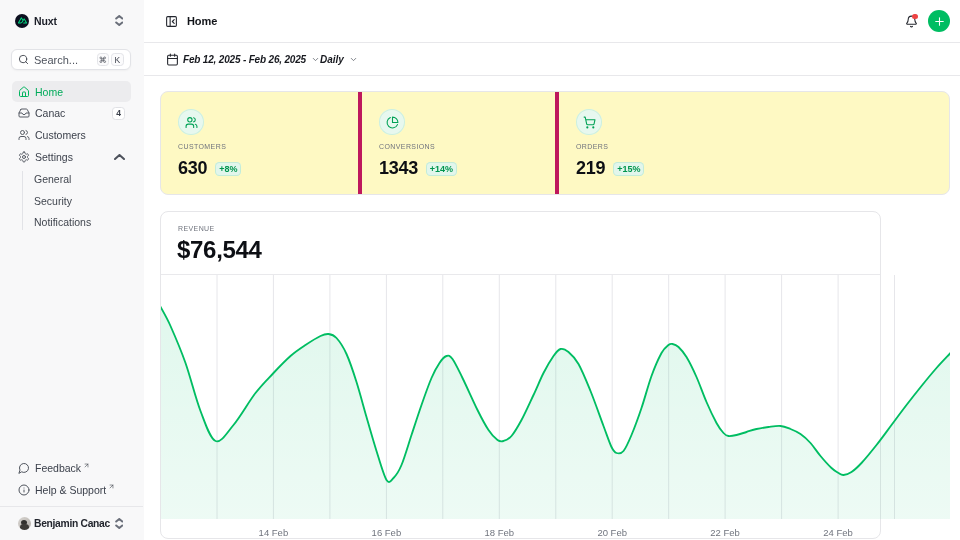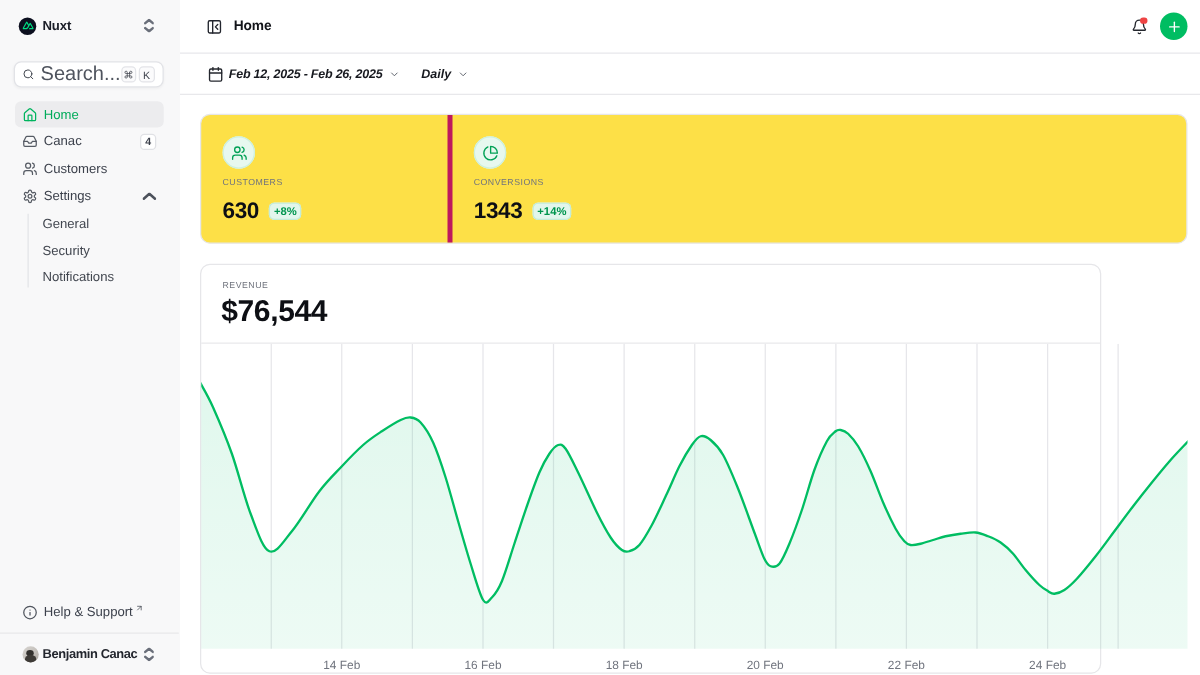--- a/index.html
+++ b/index.html
@@ -14,21 +14,21 @@
   .logo-row { position:absolute; left:15px; top:13px; width:116px; height:15px; display:flex; align-items:center; }
   .logo-circle { width:14px; height:14px; border-radius:50%; background:#0c0f1f;
     display:flex; align-items:center; justify-content:center; }
   .logo-name { margin-left:5px; font-size:10.5px; font-weight:700; color:#1b1e28; letter-spacing:-0.1px; }
   .logo-chev { margin-left:auto; color:#6a6f7a; margin-right:8px; }
 
   .searchbox { position:absolute; left:11px; top:49px; width:120px; height:21px;
     background:#fff; border:1px solid #e2e3e7; border-radius:6px;
     box-shadow:0 1px 2px rgba(0,0,0,0.04); display:flex; align-items:center; }
   .searchbox .mag { margin-left:6px; color:#3f444d; }
-  .searchbox .ph { margin-left:5px; font-size:16px; color:#4f545e; }
+  .searchbox .ph { margin-left:5px; font-size:11px; color:#4f545e; }
   .kbd { width:12.5px; height:13px; border:1px solid #e3e4e8; background:#fbfbfc; border-radius:3.5px;
     font-size:8.5px; color:#424650; display:flex; align-items:center; justify-content:center; }
   .kbds { margin-left:auto; margin-right:6.5px; display:flex; gap:2px; }
 
   .nav { position:absolute; left:12px; top:81px; width:119px; }
   .nav-item { height:21px; margin-bottom:0.8px; border-radius:5px; display:flex; align-items:center;
     padding:0 6px; color:#3c414c; font-size:10.5px; }
   .nav-item .ni { width:12px; margin-right:5px; color:#565b64; display:flex; justify-content:center;}
   .nav-item.active { background:#ececee; color:#00ab5a; }
   .nav-item.active .ni { color:#00b45e; }
@@ -64,28 +64,28 @@
   .bell-wrap { position:relative; color:#24272e; }
   .bell-dot { position:absolute; right:0.5px; top:-1px; width:5.2px; height:5.2px; border-radius:50%; background:#ee4444; }
   .plus-btn { width:22px; height:22px; border-radius:50%; background:#00bd62; color:#fff;
     display:flex; align-items:center; justify-content:center; }
 
   .toolbar { position:absolute; left:0; top:43px; width:816px; height:33px; border-bottom:1px solid #e8e8eb;
     display:flex; align-items:center;font-style:italic; }
   .cal-ic { margin-left:22px; color:#24272e; }
   .range { margin-left:4px; font-size:10px; font-weight:600; color:#17191f; letter-spacing:-0.18px; }
   .chev-t { color:#585d66; margin-left:5px; }
-  .daily { margin-left:17px; font-size:10px; font-weight:600; color:#17191f; }
+  .daily { font-size:10px; font-weight:600; color:#17191f; }
 </style>
 </head>
 <body>
 <style>
   
   .stats { position:absolute; left:16px; top:91px; width:790px; height:104px;
-    background:#fde047; border:1px solid #e6e6e9; border-radius:8px; display:flex; }
+    background:#fef9c3; border:1px solid #e6e6e9; border-radius:8px; display:flex; }
   .stat { position:relative; width:25%; }
   .stat + .stat { border-left:4px solid #be185d;text-decoration:underline; }
   .stat.sel { background:#f2f2f4; box-shadow:inset 0 0 0 1px #dcdce1; }
   .stat .circ { position:absolute; left:17px; top:17px; width:26px; height:26px; border-radius:50%;
     background:#e7f8ef; box-shadow:inset 0 0 0 1px #cdf0de; color:#00a155;
     display:flex; align-items:center; justify-content:center; }
   .stat .lbl { position:absolute; left:17px; top:51px; font-size:7px; letter-spacing:0.4px; color:#6f737d; font-weight:500;}
   .stat .valrow { position:absolute; left:17px; top:66px; display:flex; align-items:center; }
   .stat .val { font-size:18px; font-weight:700; color:#0d0f14; letter-spacing:-0.3px; }
   .stat .pct { margin-left:8px; height:14px; padding:0 4px; border-radius:4.5px; background:#e2f6ec;
@@ -167,20 +167,30 @@
     <div class="subnav">
       <div class="sub-item">General</div>
       <div class="sub-item">Security</div>
       <div class="sub-item">Notifications</div>
     </div>
   </div>
 
   <div class="side-bottom">
     <div class="sb-item">
       <svg class="icon ni" width="12" height="12" viewBox="0 0 24 24">
+          <path d="M7.9 20A9 9 0 1 0 4 16.1L2 22Z"></path>
+        </svg>
+      <span>Feedback</span>
+      <svg class="icon ext" width="7" height="7" viewBox="0 0 24 24" stroke-width="2.6">
+          <path d="M7 17 17 7"></path>
+          <path d="M7 7h10v10"></path>
+        </svg>
+    </div>
+    <div class="sb-item">
+      <svg class="icon ni" width="12" height="12" viewBox="0 0 24 24">
           <circle cx="12" cy="12" r="10"></circle>
           <path d="M12 16v-4"></path>
           <path d="M12 8h.01"></path>
         </svg>
       <span>Help &amp; Support</span>
       <svg class="icon ext" width="7" height="7" viewBox="0 0 24 24" stroke-width="2.6">
           <path d="M7 17 17 7"></path>
           <path d="M7 7h10v10"></path>
         </svg>
     </div>
@@ -256,20 +266,34 @@
       <div class="circ">
           <svg class="icon" width="13" height="13" viewBox="0 0 24 24">
             <path d="M21.21 15.89A10 10 0 1 1 8 2.83"></path>
             <path d="M22 12A10 10 0 0 0 12 2v10z"></path>
           </svg>
         </div>
       <div class="lbl">CONVERSIONS</div>
       <div class="valrow">
           <span class="val">1343</span>
           <span class="pct">+14%</span>
+        </div>
+    </div>
+    <div class="stat">
+      <div class="circ">
+          <svg class="icon" width="13" height="13" viewBox="0 0 24 24">
+            <circle cx="8" cy="21" r="1"></circle>
+            <circle cx="19" cy="21" r="1"></circle>
+            <path d="M2.05 2.05h2l2.66 12.42a2 2 0 0 0 2 1.58h9.78a2 2 0 0 0 1.95-1.57l1.65-7.43H5.12"></path>
+          </svg>
+        </div>
+      <div class="lbl">ORDERS</div>
+      <div class="valrow">
+          <span class="val">219</span>
+          <span class="pct">+15%</span>
         </div>
     </div>
   </div>
 
   <div class="panel">
     <div class="head">
       <div class="lbl">REVENUE</div>
       <div class="big">$76,544</div>
     </div>
     <svg class="chart" width="789" height="265" viewBox="0 0 789 265">

